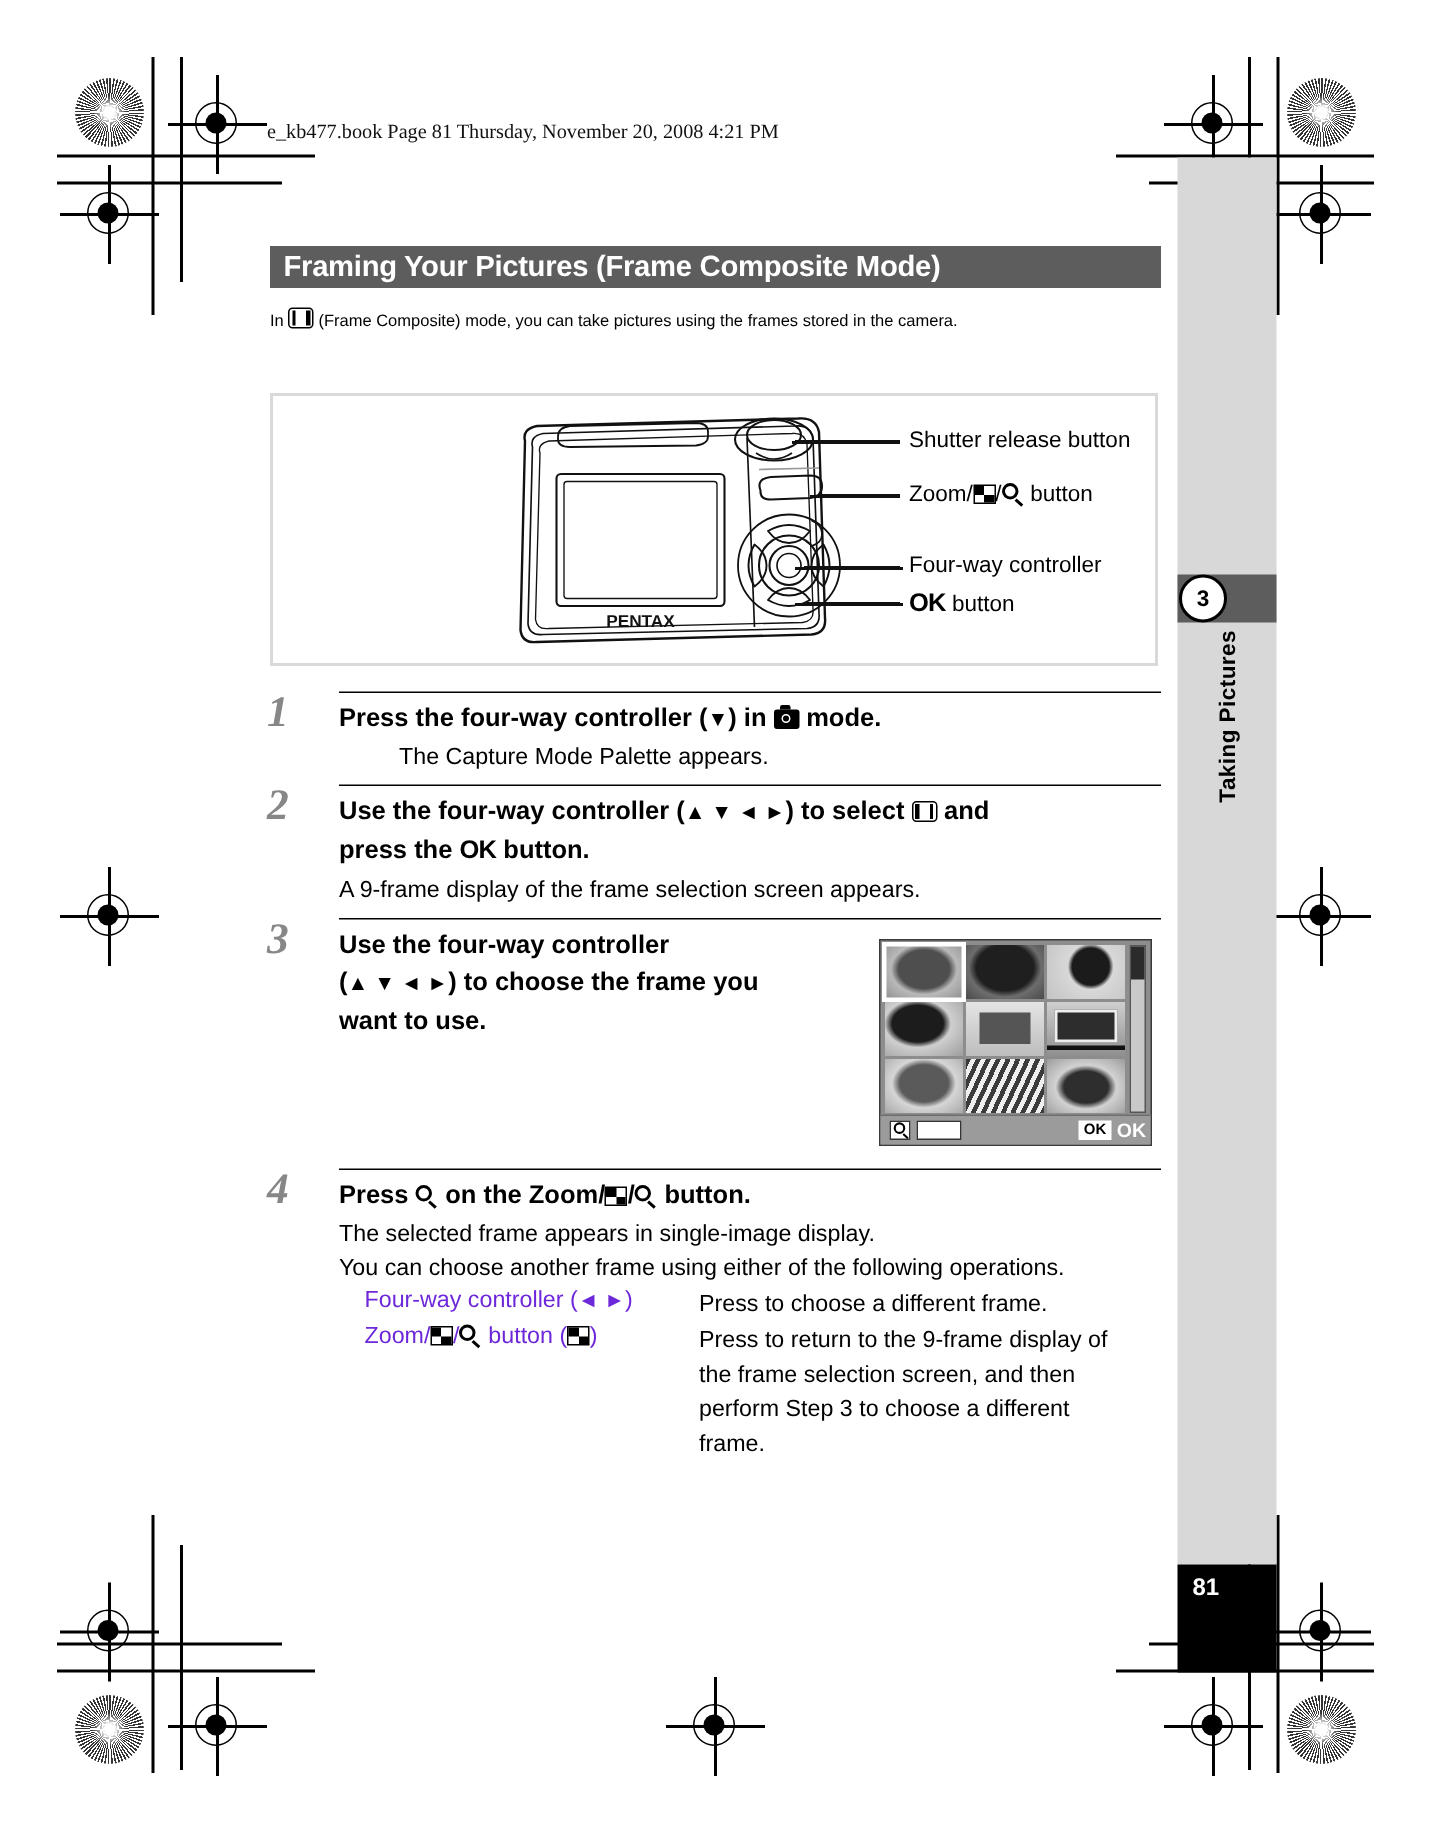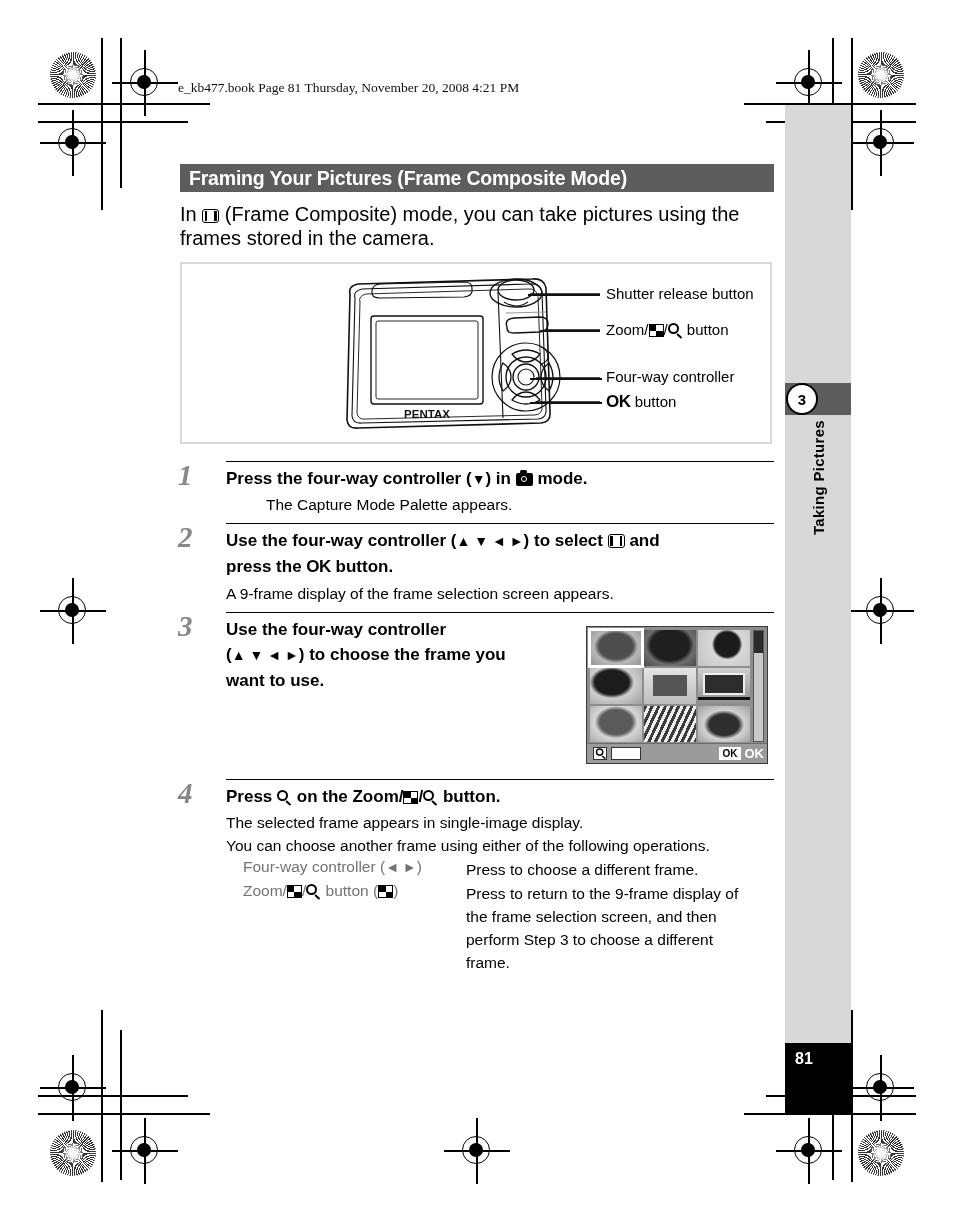--- a/index.html
+++ b/index.html
@@ -45,21 +45,21 @@
 
   
   .bookline{position:absolute;left:178px;top:80px;font-family:"Liberation Serif",serif;font-size:13.5px;color:#111;white-space:nowrap;}
 
   
   .titlebar{position:absolute;left:180px;top:164px;width:594px;height:28px;background:#5d5d5d;
     display:flex;align-items:center;}
   .titlebar .t{color:#fff;font-size:19.5px;font-weight:bold;margin-left:9px;letter-spacing:-.2px;white-space:nowrap;}
 
   
-  .intro{position:absolute;left:180px;top:202px;width:600px;font-size:20px;color:#000;line-height:24px;}
+  .intro{position:absolute;left:180px;top:202px;width:600px;font-size:11px;color:#000;line-height:24px;}
 
   
   .diagbox{position:absolute;left:180px;top:262px;width:592px;height:182px;border:2px solid #d9d9d9;box-sizing:border-box;background:#fff;}
 
   
   .callout{position:absolute;font-size:15px;color:#000;white-space:nowrap;}
   .leader{position:absolute;height:1.6px;background:#111;}
 
   
   .ic{display:inline-block;vertical-align:-2px;}
@@ -92,21 +92,21 @@
   .sel{outline:3px solid #fff;outline-offset:-1px;z-index:3;}
   .lcd-scroll{position:absolute;right:3px;top:3px;width:11px;height:112px;background:#c9c9c9;border:1px solid #555;box-sizing:border-box;}
   .lcd-scroll i{position:absolute;left:0;top:0;right:0;height:22px;background:#2b2b2b;}
   .lcd-bar{position:absolute;left:0;bottom:0;width:100%;height:20px;background:#9b9b9b;border-top:1px solid #6d6d6d;box-sizing:border-box;}
   .lcd-bar .mag{position:absolute;left:6px;top:3px;width:14px;height:13px;background:#fff;border:1px solid #333;box-sizing:border-box;display:flex;align-items:center;justify-content:center;}
   .lcd-bar .wbox{position:absolute;left:24px;top:3px;width:30px;height:13px;background:#fff;border:1px solid #333;box-sizing:border-box;}
   .lcd-bar .okb{position:absolute;right:26px;top:3px;width:22px;height:13px;background:#fff;color:#000;font-size:10px;font-weight:bold;display:flex;align-items:center;justify-content:center;}
   .lcd-bar .okw{position:absolute;right:3px;top:2px;font-size:13px;font-weight:bold;color:#fff;}
 
   
-  .op-l{position:absolute;font-size:15.5px;color:#737373;white-space:nowrap;text-align:center;}
+  .op-l{position:absolute;font-size:15.5px;color:#6d28d9;white-space:nowrap;text-align:center;}
   .op-r{position:absolute;font-size:15.5px;color:#000;line-height:23px;}
 </style>
 </head>
 <body>
 
 <div class="page">
 
   <div class="cropline" style="left:38px;top:103px;width:172px;height:1.6px;"></div>
   <div class="cropline" style="left:38px;top:121px;width:150px;height:1.6px;"></div>
   <div class="cropline" style="left:101px;top:38px;width:1.6px;height:172px;"></div>

